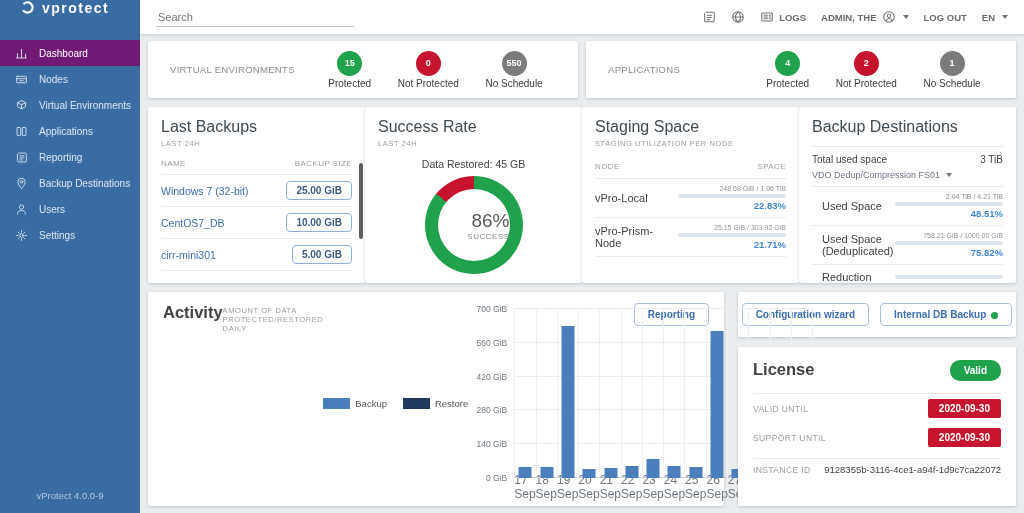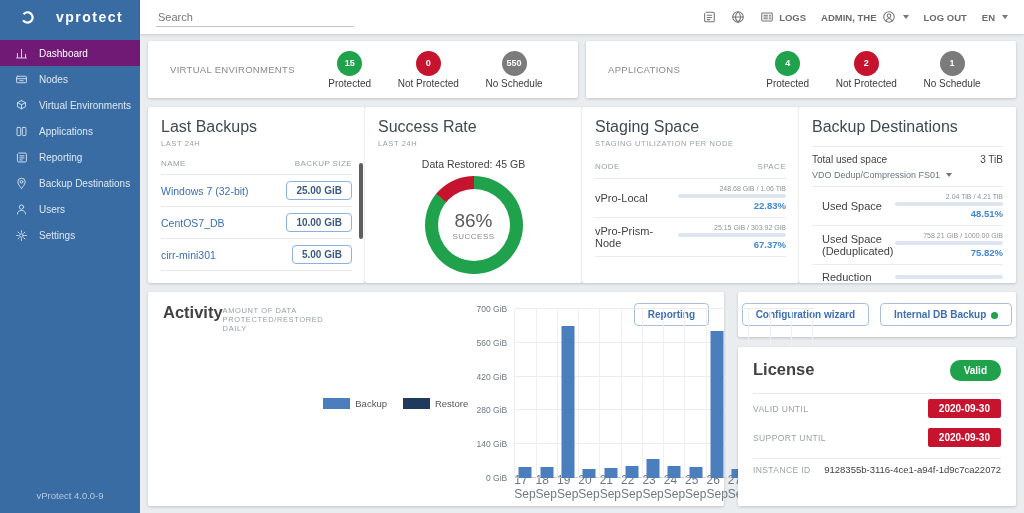--- a/index.html
+++ b/index.html
@@ -1,21 +1,21 @@
 <!DOCTYPE html>
 <html><head>
 <meta charset="utf-8">
 <style>
 *{margin:0;padding:0;box-sizing:border-box}
 html,body{width:1024px;height:513px;overflow:hidden}
 body{font-family:"Liberation Sans","DejaVu Sans",sans-serif;background:#e9edf0;font-size:11px;color:#424242}
 .app{display:flex;width:100%;height:100%}
 
 .sidebar{width:140px;background:#3a6ca4;color:#fff;display:flex;flex-direction:column;flex-shrink:0}
-.logo{height:34px;display:flex;align-items:center;gap:21px;padding-left:20px}
+.logo{height:34px;display:flex;align-items:flex-start;gap:7px;padding-left:20px}
 .logo svg{width:15px;height:15px}
 .logo-text{font-size:14px;font-weight:bold;letter-spacing:1.5px}
 .nav{margin-top:6px}
 .nav-item{display:flex;align-items:center;gap:11px;height:26px;padding-left:15px;font-size:10px;color:#dde7f2;cursor:pointer}
 .nav-item.active{background:#701a75;color:#fff}
 .nav-item svg{width:13px;height:13px;flex-shrink:0;stroke:#cfdded;fill:none;stroke-width:1.2;stroke-linecap:round;stroke-linejoin:round}
 .version{margin-top:auto;text-align:center;padding-bottom:12px;font-size:9.5px;color:#b4c8de}
 
 .main{flex:1;display:flex;flex-direction:column;min-width:0}
 .topbar{height:34px;background:#fff;display:flex;align-items:center;padding:0 16px;box-shadow:0 1px 3px rgba(0,0,0,.15);position:relative;z-index:3;flex-shrink:0}
@@ -43,21 +43,21 @@
 
 .lb-head{display:flex;justify-content:space-between;font-size:8px;color:#9aa0a6;letter-spacing:.4px;margin-top:11px;padding-bottom:6px;border-bottom:1px solid #e9e9e9}
 .lb-row{display:flex;justify-content:space-between;align-items:center;padding:6px 0;border-bottom:1px solid #e9e9e9}
 .lb-name{color:#3d6fb5;font-size:10.5px;cursor:pointer}
 .chip{border:1px solid #8db1dd;border-radius:4px;padding:3px 9px;font-size·:10px;font-size:10px;font-weight:bold;color:#3c5a82;background:#fff;cursor:pointer}
 .lb-scroll{position:absolute;right:2px;top:56px;width:4px;height:76px;background:#5f5f5f;border-radius:2px;cursor:pointer}
 
 .sr-restored{text-align:center;font-size:10.5px;color:#424242;margin-top:10px}
 .donut-wrap{display:flex;justify-content:center;margin-top:6px}
 .donut{width:98px;height:98px;border-radius:50%;position:relative}
-.donut-hole{position:absolute;inset:13px;background:#fff;border-radius:50%;display:flex;flex-direction:column;align-items:center;justify-content:center}
+.donut-hole{position:absolute;inset:13px;background:#fff;border-radius:50%;display:flex;flex-direction:column;align-items:flex-end;justify-content:center}
 .donut-pct{font-size:19px;color:#5a5a5a}
 .donut-lbl{font-size:8px;color:#8a8a8a;letter-spacing:.5px}
 
 .meter-head{display:flex;justify-content:space-between;font-size:8px;color:#9aa0a6;letter-spacing:.4px;margin-top:14px;padding-bottom:7px;border-bottom:1px solid #e9e9e9}
 .meter-row{display:flex;align-items:center;justify-content:space-between;padding:6px 0;border-bottom:1px solid #ececec}
 .meter-label{font-size:11px;color:#424242}
 .meter-right{width:108px;display:flex;flex-direction:column;align-items:flex-end;gap:2px}
 .musage{font-size:7px;color:#8d949b;white-space:nowrap}
 .track{width:108px;height:4px;background:#dde6ef;border-radius:2px;overflow:hidden}
 .fill{height:100%;background:#3c6ea9}
@@ -302,21 +302,21 @@
               <span class="musage">248.68 GiB / 1.06 TiB</span>
               <span class="track"><span class="fill" style="width: 22.83%;"></span></span>
               <span class="mpct">22.83%</span>
             </span>
           </div>
           <div class="meter-row">
             <span class="meter-label">vPro-Prism-Node</span>
             <span class="meter-right">
               <span class="musage">25.15 GiB / 303.92 GiB</span>
               <span class="track"><span class="fill" style="width: 8.27%;"></span></span>
-              <span class="mpct">67.37%</span>
+              <span class="mpct">21.71%</span>
             </span>
           </div>
         </div>
 
         <div class="card panel bd">
           <h2>Backup Destinations</h2>
           <div class="bd-total">
             <span>Total used space</span>
             <span>3 TiB</span>
           </div>

